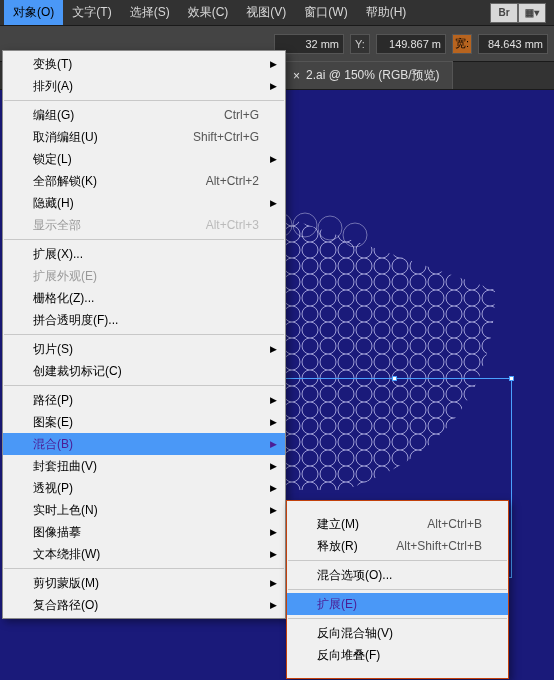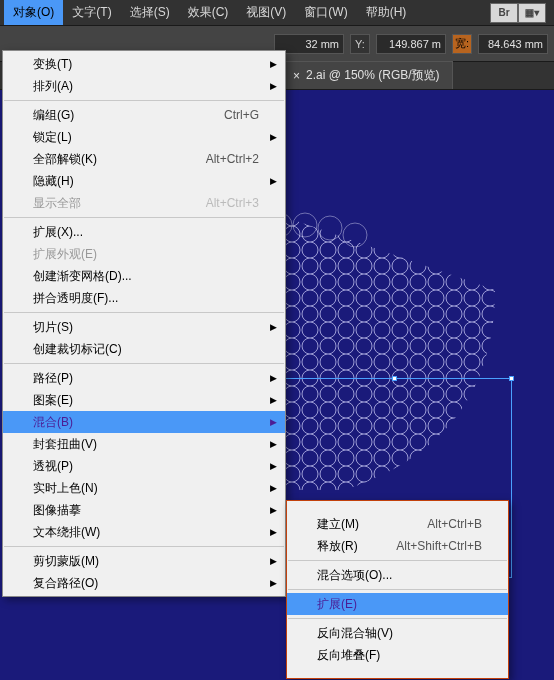--- a/index.html
+++ b/index.html
@@ -96,20 +96,24 @@
     <div class="menu-item">
       <span>排列(A)</span>
       <span class="arrow">▶</span>
     </div>
     <div class="separator"></div>
     <div class="menu-item">
       <span>编组(G)</span>
       <span class="shortcut">Ctrl+G</span>
     </div>
     <div class="menu-item">
+      <span>取消编组(U)</span>
+      <span class="shortcut">Shift+Ctrl+G</span>
+    </div>
+    <div class="menu-item">
       <span>锁定(L)</span>
       <span class="arrow">▶</span>
     </div>
     <div class="menu-item">
       <span>全部解锁(K)</span>
       <span class="shortcut">Alt+Ctrl+2</span>
     </div>
     <div class="menu-item">
       <span>隐藏(H)</span>
       <span class="arrow">▶</span>
@@ -119,21 +123,21 @@
       <span class="shortcut">Alt+Ctrl+3</span>
     </div>
     <div class="separator"></div>
     <div class="menu-item">
       <span>扩展(X)...</span>
     </div>
     <div class="menu-item disabled">
       <span>扩展外观(E)</span>
     </div>
     <div class="menu-item">
-      <span>创建渐变网格(D)...</span>
+      <span>栅格化(Z)...</span>
     </div>
     <div class="menu-item">
       <span>拼合透明度(F)...</span>
     </div>
     <div class="separator"></div>
     <div class="menu-item">
       <span>切片(S)</span>
       <span class="arrow">▶</span>
     </div>
     <div class="menu-item">

